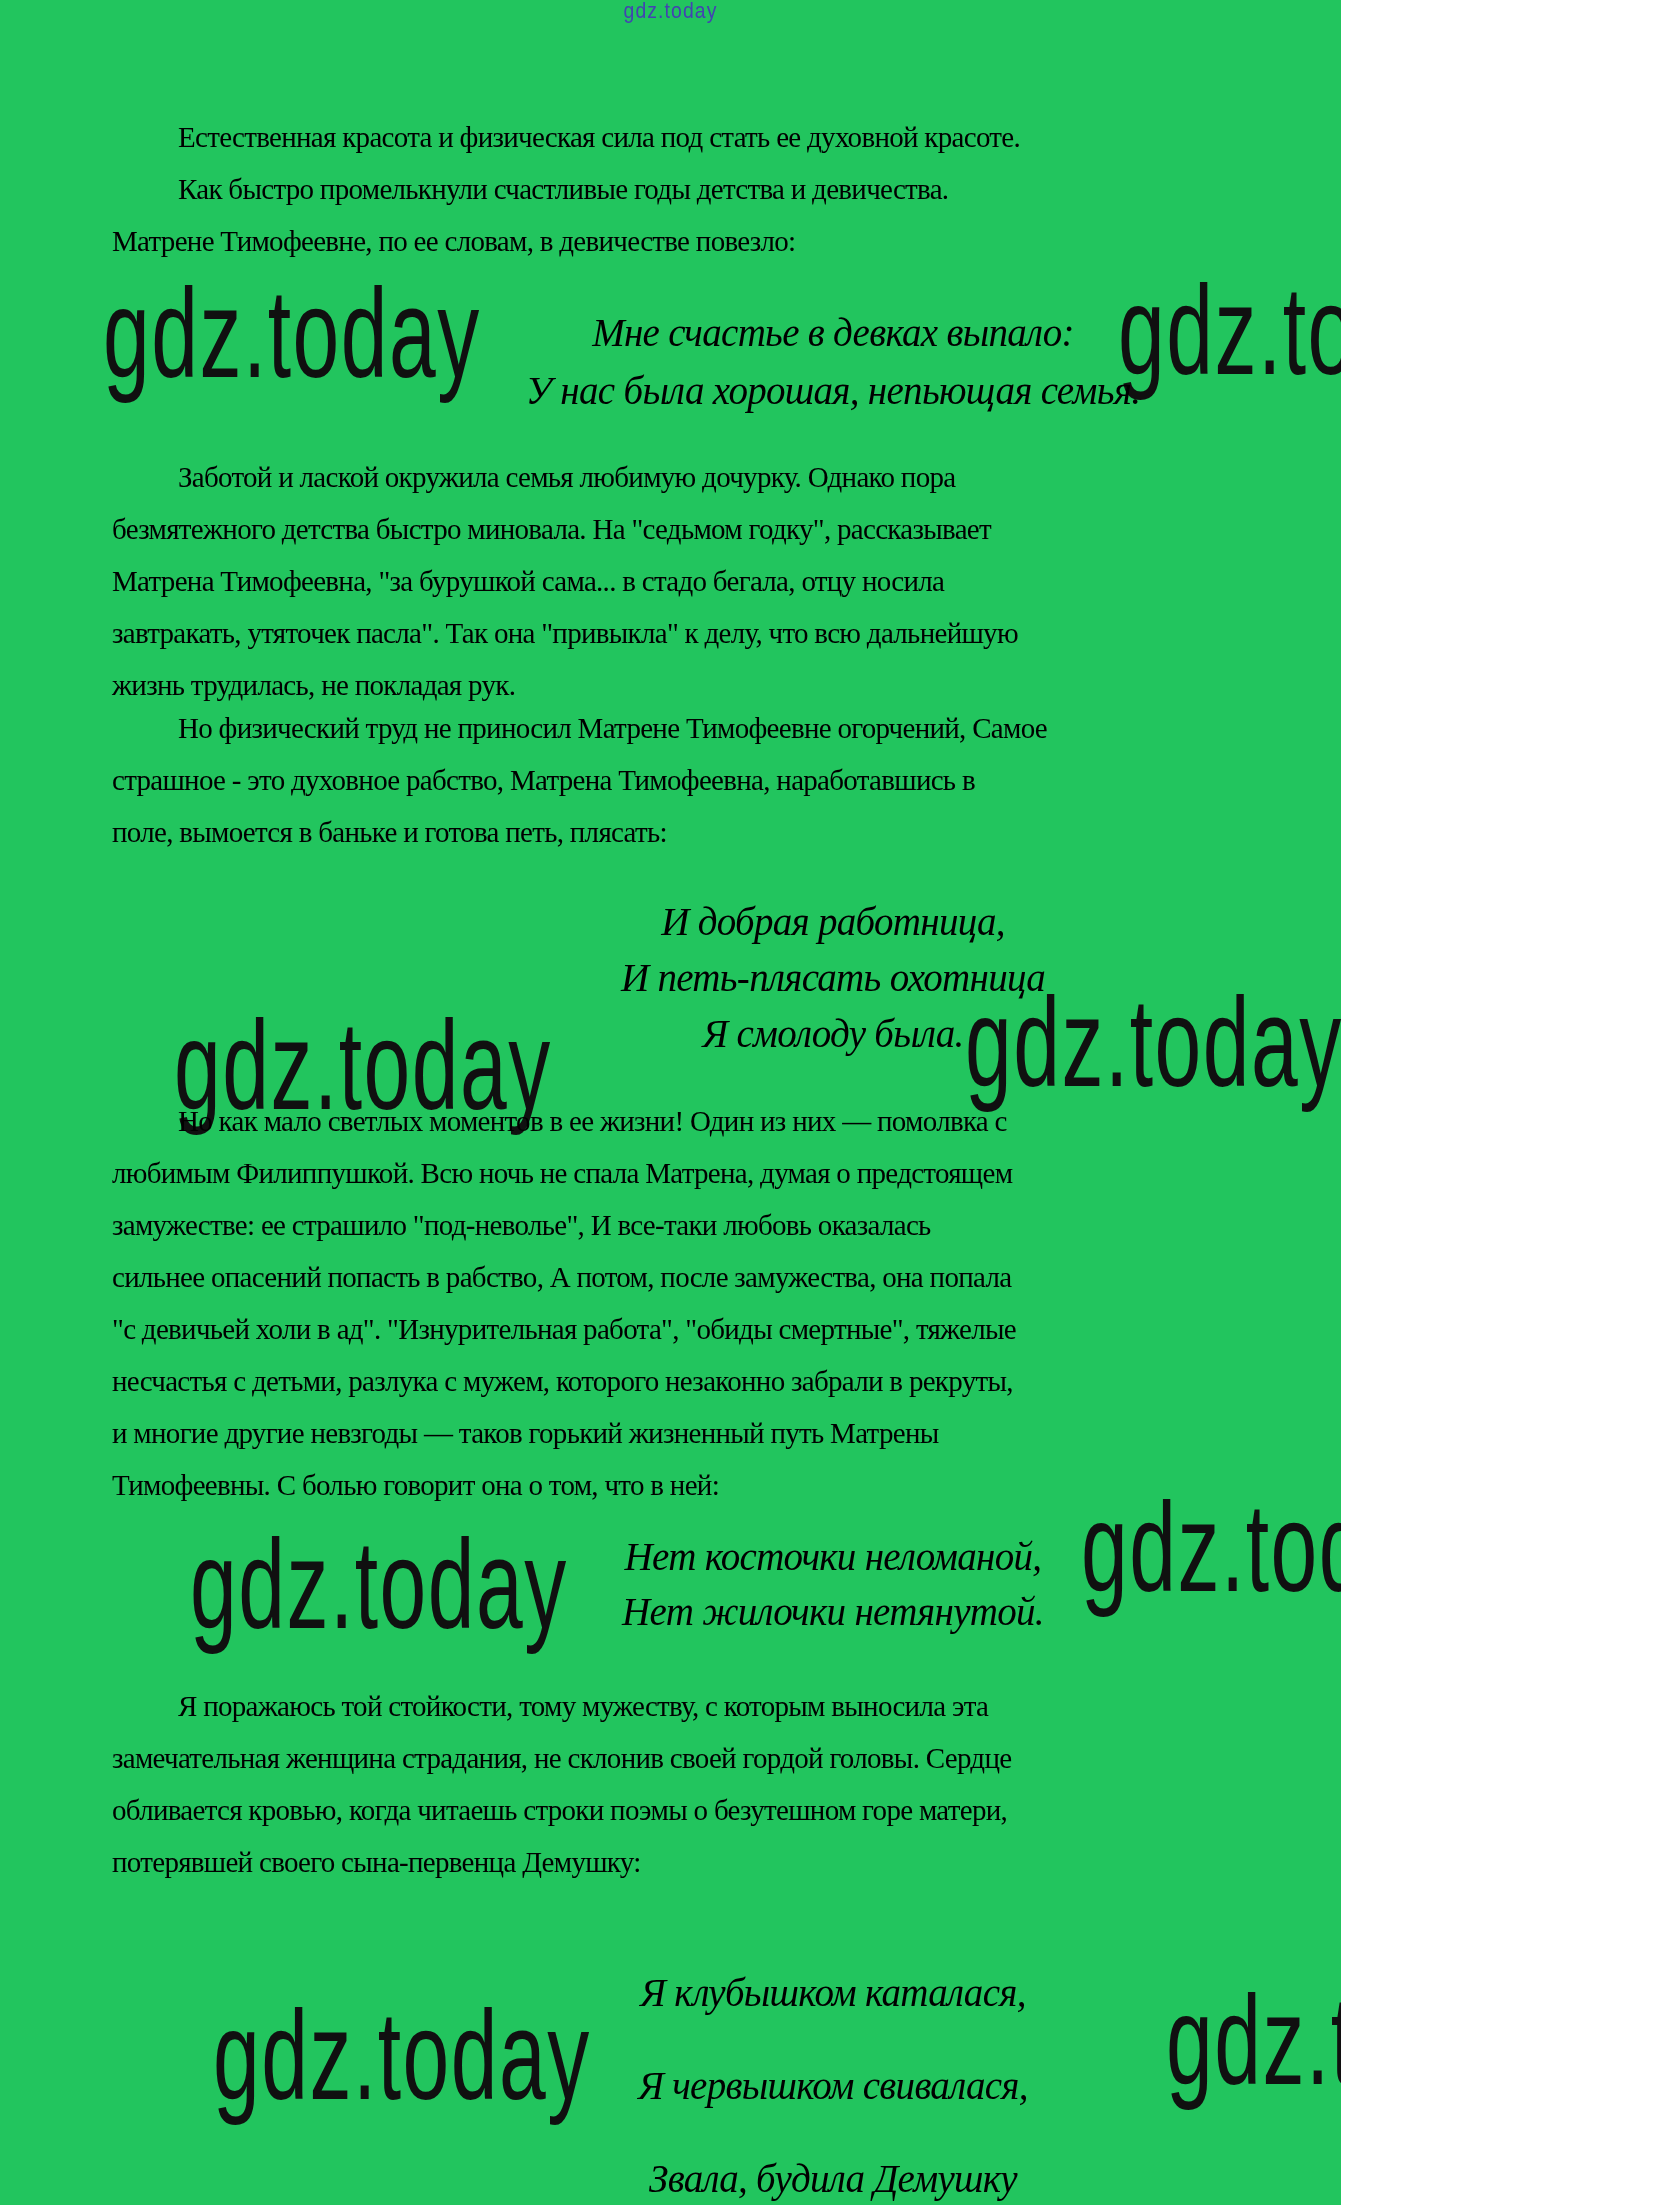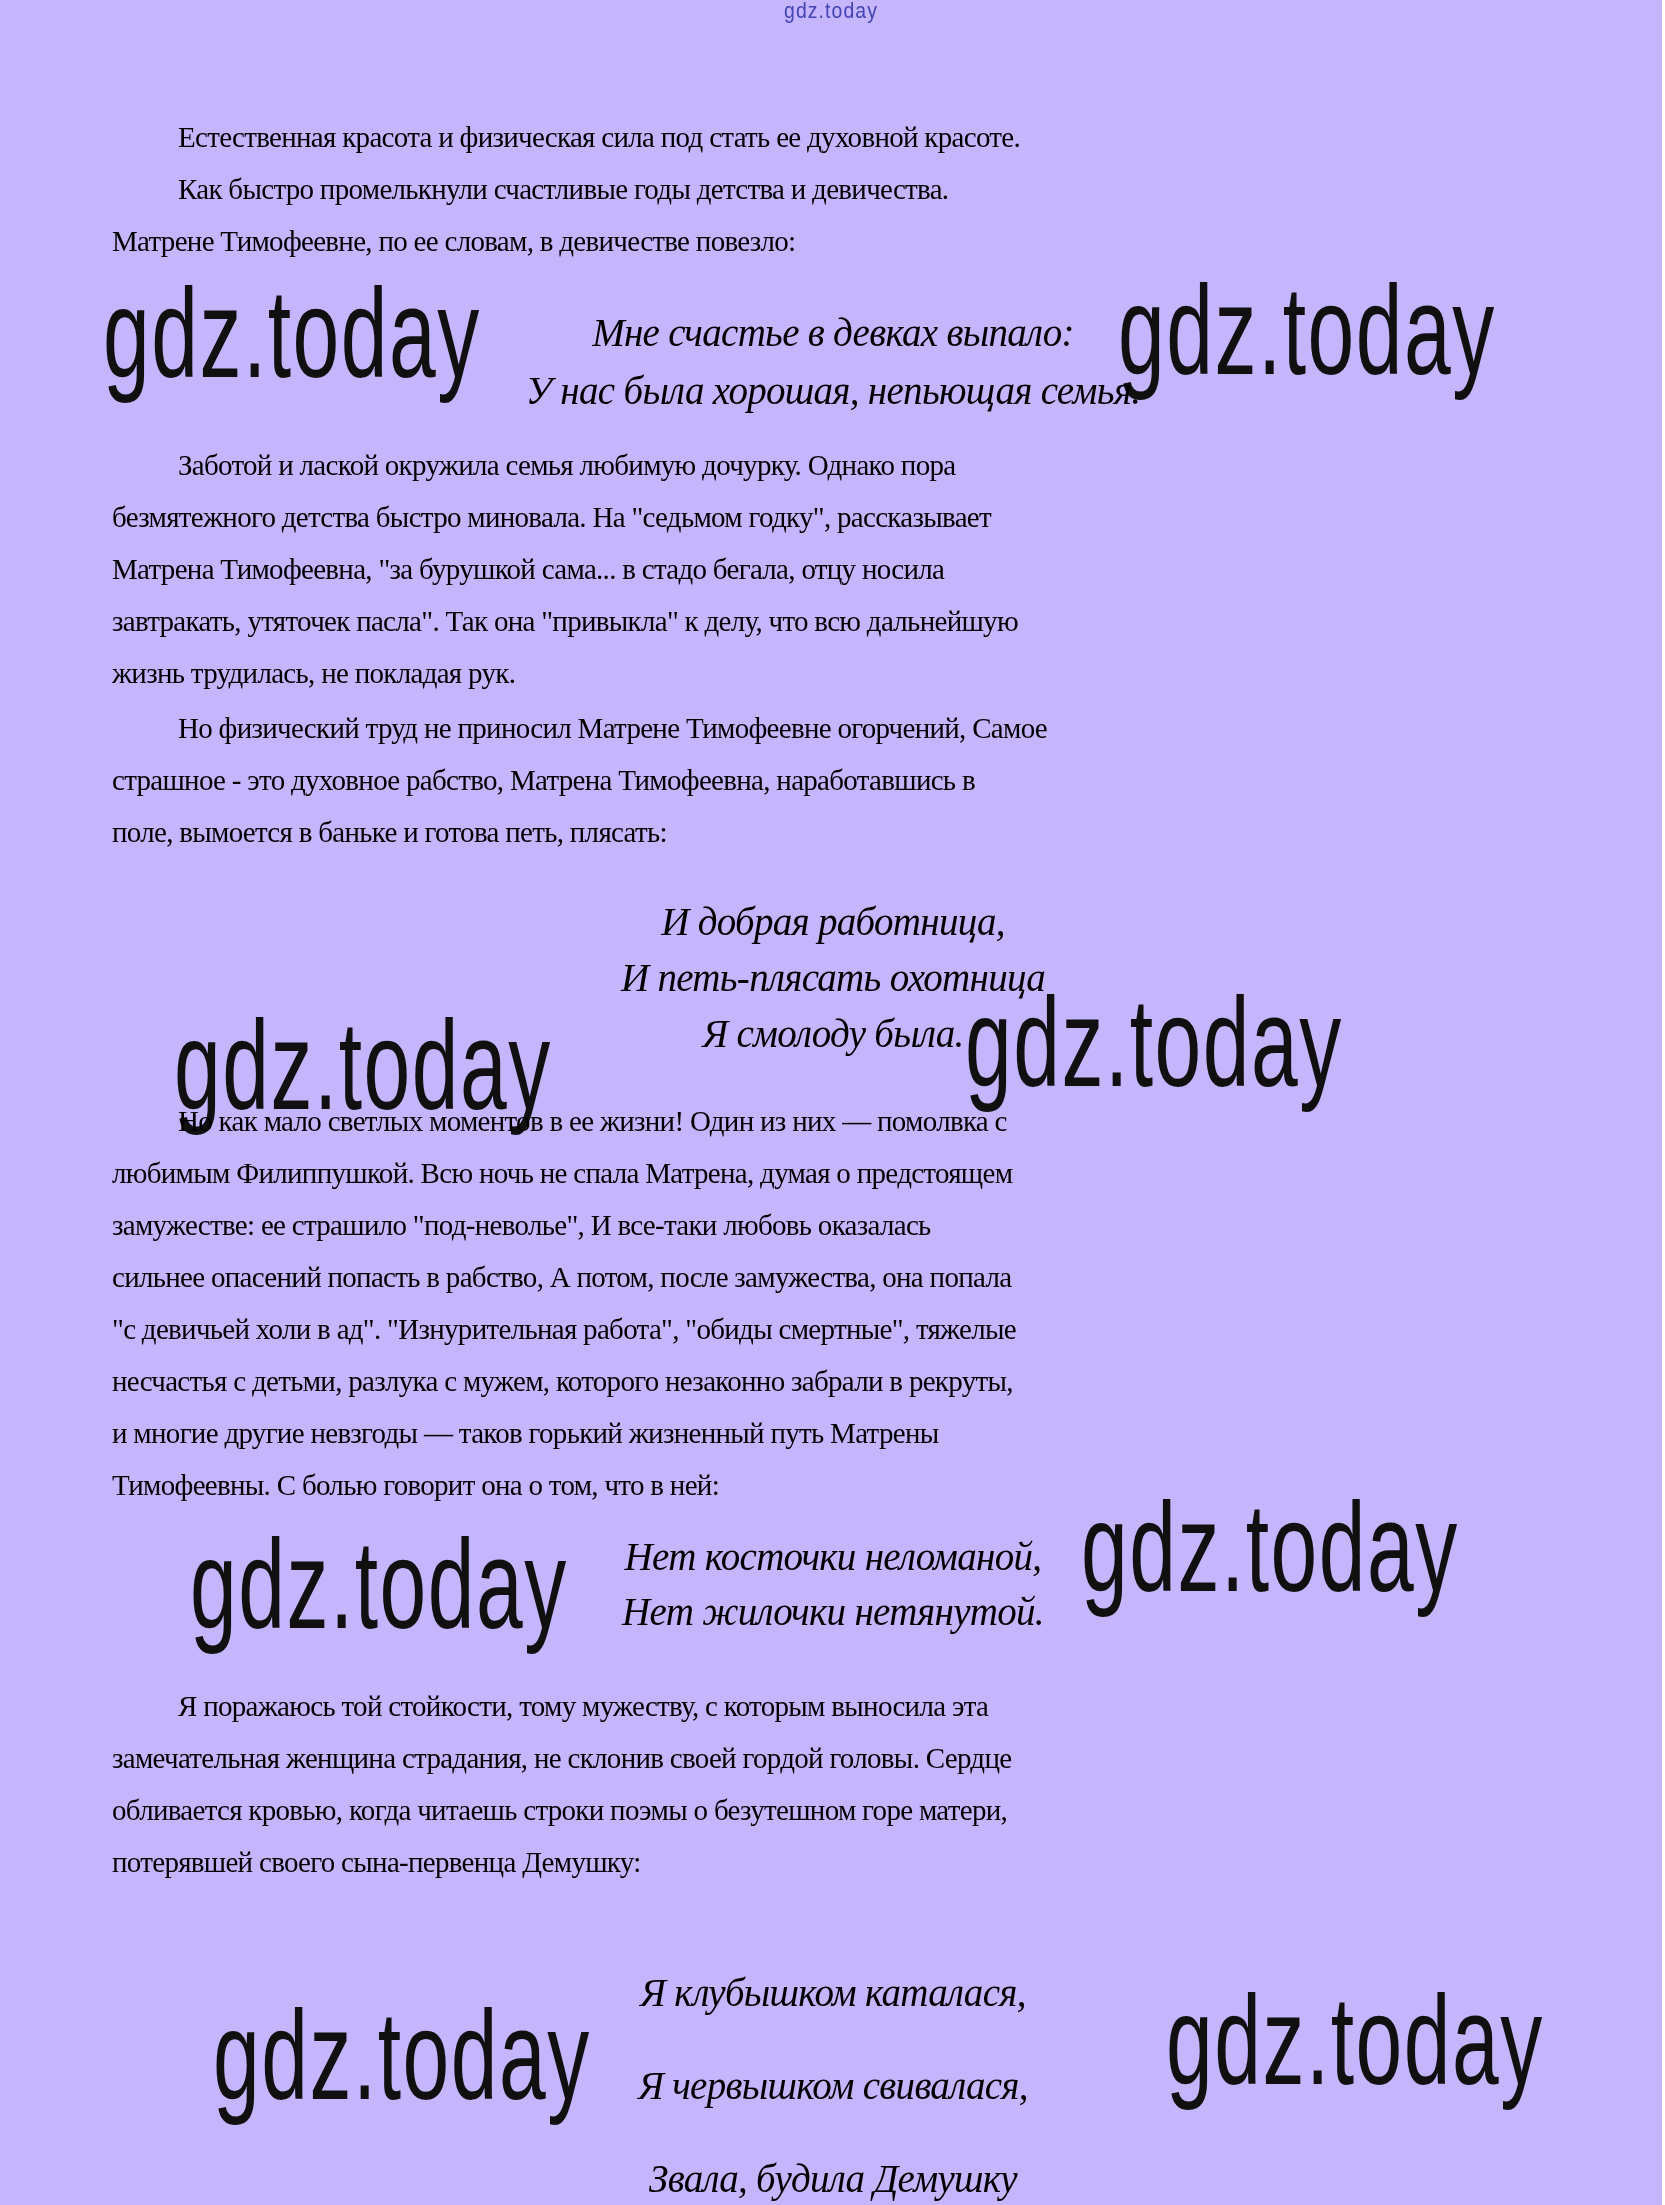--- a/index.html
+++ b/index.html
@@ -1,20 +1,20 @@
 <!DOCTYPE html>
 <html style="font-size:12px"><head>
 <meta charset="utf-8">
 <style>
   html, body { margin: 0; padding: 0; background: #ffffff; }
   .page {
     position: relative;
-    width: 1662px;
+    width: 1341px;
     height: 2205px;
-    background: #c4b5fd;
+    background: #22c55e;
     color: #000000;
     font-family: "Liberation Serif", "DejaVu Serif", serif;
     overflow: hidden;
   }
   
   .para {
     position: absolute;
     left: 112px;
     font-size: 29px;
     letter-spacing: -0.7px;
@@ -81,21 +81,21 @@
   </div>
 
   <div class="wm" style="left:103px; top:270px">gdz.today</div>
   <div class="wm" style="left:1118px; top:267px">gdz.today</div>
 
   <div class="verse v1" style="top:304px">
     <div class="bline">Мне счастье в девках выпало:</div>
     <div class="bline">У нас была хорошая, непьющая семья.</div>
   </div>
 
-  <div class="para" style="top:439px">
+  <div class="para" style="top:451px">
     <div class="bline ind">Заботой и лаской окружила семья любимую дочурку. Однако пора</div>
     <div class="bline">безмятежного детства быстро миновала. На "седьмом годку", рассказывает</div>
     <div class="bline">Матрена Тимофеевна, "за бурушкой сама... в стадо бегала, отцу носила</div>
     <div class="bline">завтракать, утяточек пасла". Так она "привыкла" к делу, что всю дальнейшую</div>
     <div class="bline">жизнь трудилась, не покладая рук.</div>
   </div>
 
   <div class="para" style="top:702px">
     <div class="bline ind">Но физический труд не приносил Матрене Тимофеевне огорчений, Самое</div>
     <div class="bline">страшное - это духовное рабство, Матрена Тимофеевна, наработавшись в</div>

